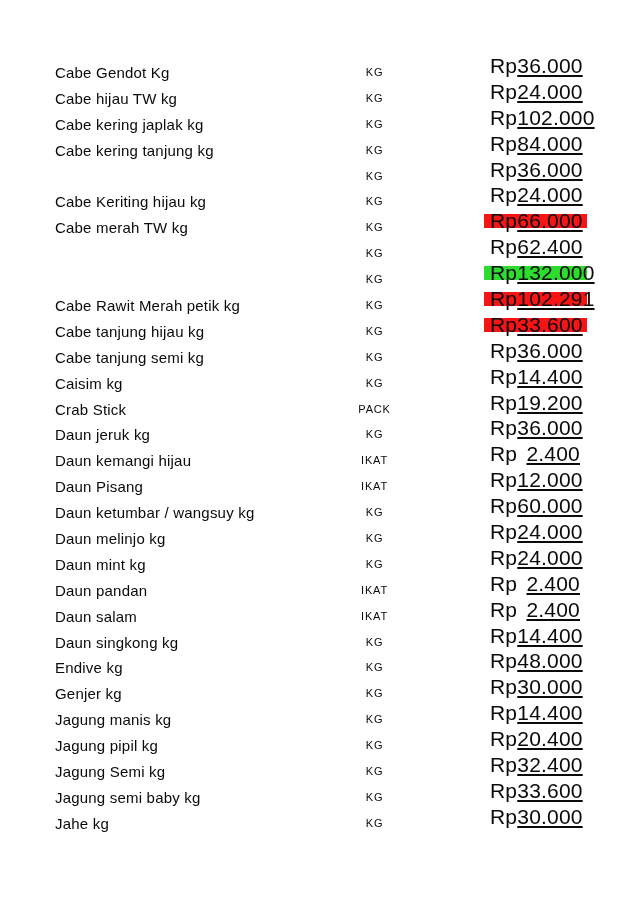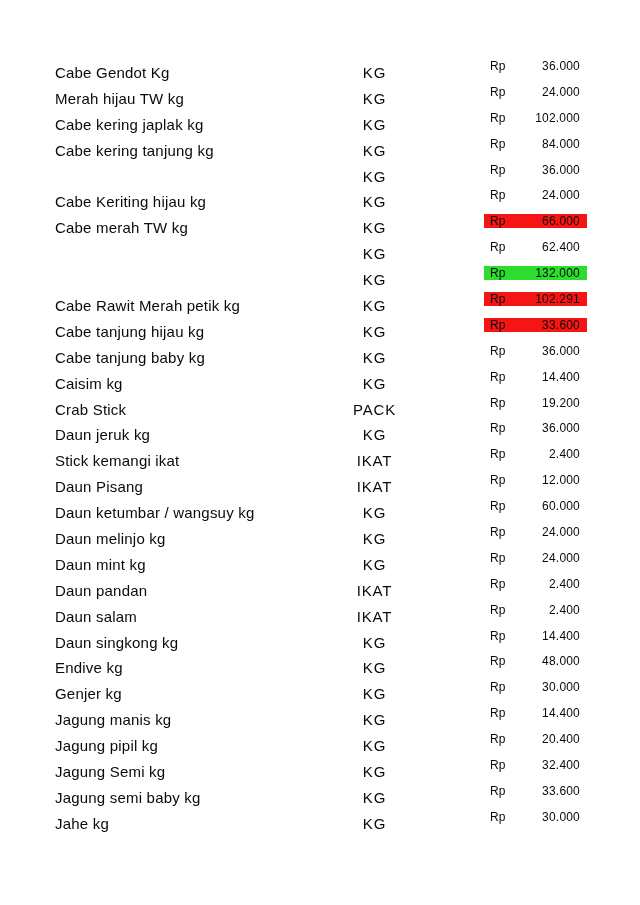--- a/index.html
+++ b/index.html
@@ -31,58 +31,57 @@
     letter-spacing: 0.2px;
     white-space: nowrap;
   }
   .cell-unit {
     position: absolute;
     left: 330px;
     width: 89px;
     top: 50%;
     transform: translateY(-50%);
     text-align: center;
-    font-size: 15px;
+    font-size: 11px;
     letter-spacing: 0.8px;
     white-space: nowrap;
   }
   .cell-price {
     position: absolute;
     left: 484px;
     width: 103px;
     top: 0;
     bottom: 12px;
     display: flex;
     align-items: center;
     justify-content: space-between;
     padding: 0 7px 0 6px;
-    font-size: 12px;
+    font-size: 21px;
     white-space: nowrap;
-    gap: 24px;
   }
   .cell-price.hl-red   { background: var(--hl-red, #f71414); }
   .cell-price.hl-green { background: var(--hl-green, #2ddc2d); }
   .currency { letter-spacing: 0.2px; }
-  .amount   { letter-spacing: 0.2px; }
+  .amount   { letter-spacing: 0.2px; text-decoration: underline; }
 </style>
 </head>
 <body style="background: rgb(255, 255, 255); color: rgb(10, 10, 10);">
 
 <div class="price-list">
   <div class="row">
     <span class="cell-name">Cabe Gendot Kg</span>
     <span class="cell-unit">KG</span>
     <span class="cell-price">
       <span class="currency">Rp</span>
       <span class="amount">36.000</span>
     </span>
   </div>
 
   <div class="row">
-    <span class="cell-name">Merah hijau TW kg</span>
+    <span class="cell-name">Cabe hijau TW kg</span>
     <span class="cell-unit">KG</span>
     <span class="cell-price">
       <span class="currency">Rp</span>
       <span class="amount">24.000</span>
     </span>
   </div>
 
   <div class="row">
     <span class="cell-name">Cabe kering japlak kg</span>
     <span class="cell-unit">KG</span>
@@ -155,21 +154,21 @@
   <div class="row">
     <span class="cell-name">Cabe tanjung hijau kg</span>
     <span class="cell-unit">KG</span>
     <span class="cell-price hl-red">
       <span class="currency">Rp</span>
       <span class="amount">33.600</span>
     </span>
   </div>
 
   <div class="row">
-    <span class="cell-name">Cabe tanjung baby kg</span>
+    <span class="cell-name">Cabe tanjung semi kg</span>
     <span class="cell-unit">KG</span>
     <span class="cell-price">
       <span class="currency">Rp</span>
       <span class="amount">36.000</span>
     </span>
   </div>
 
   <div class="row">
     <span class="cell-name">Caisim kg</span>
     <span class="cell-unit">KG</span>
@@ -191,21 +190,21 @@
   <div class="row">
     <span class="cell-name">Daun jeruk kg</span>
     <span class="cell-unit">KG</span>
     <span class="cell-price">
       <span class="currency">Rp</span>
       <span class="amount">36.000</span>
     </span>
   </div>
 
   <div class="row">
-    <span class="cell-name">Stick kemangi ikat</span>
+    <span class="cell-name">Daun kemangi hijau</span>
     <span class="cell-unit">IKAT</span>
     <span class="cell-price">
       <span class="currency">Rp</span>
       <span class="amount">2.400</span>
     </span>
   </div>
 
   <div class="row">
     <span class="cell-name">Daun Pisang</span>
     <span class="cell-unit">IKAT</span>

